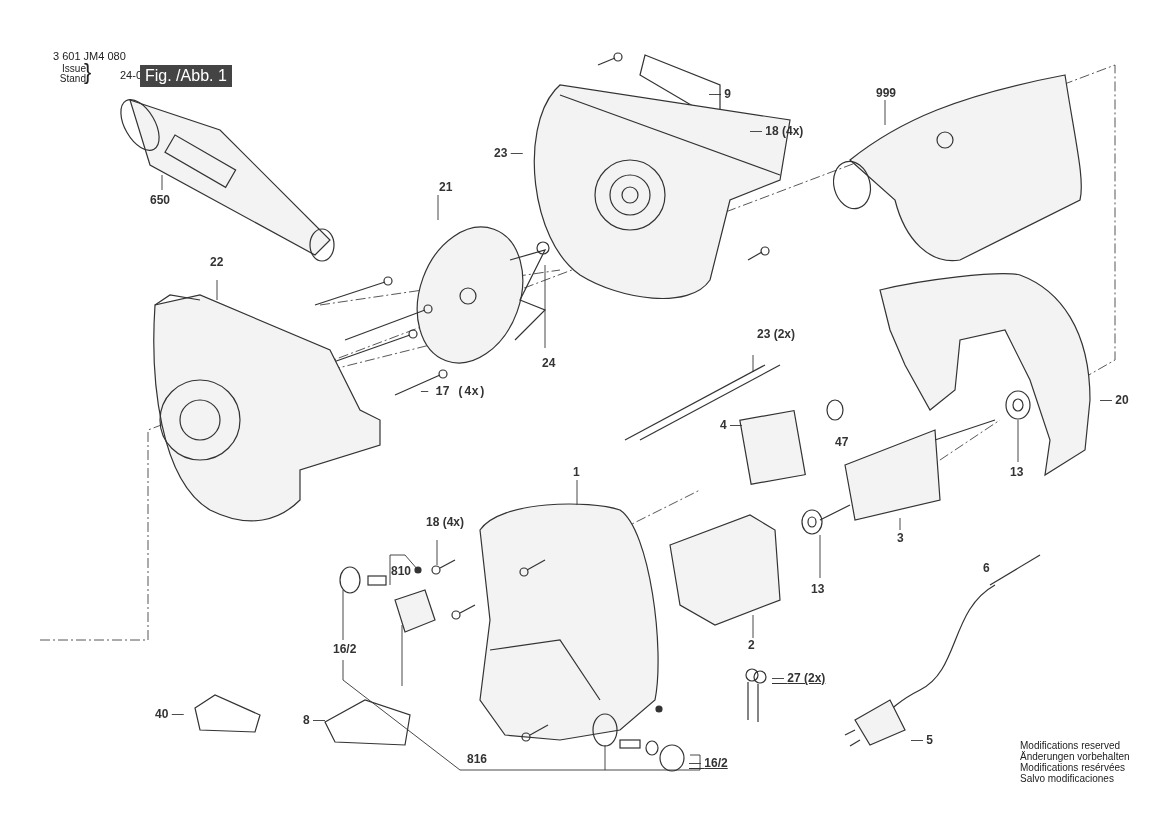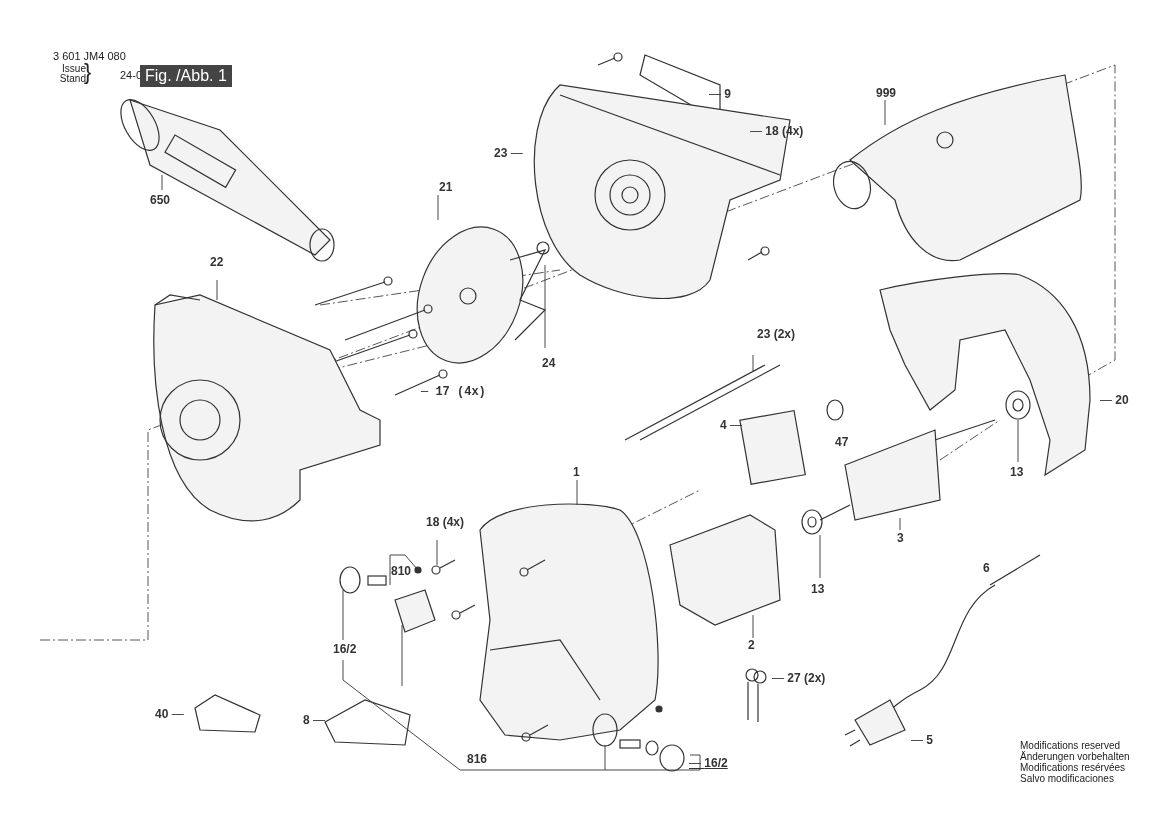--- a/index.html
+++ b/index.html
@@ -217,21 +217,21 @@
 <div class="lbl" style="left:835px;top:435px"><span>47</span></div>
 <div class="lbl" style="left:1010px;top:465px"><span>13</span></div>
 <div class="lbl" style="left:573px;top:465px"><span>1</span></div>
 <div class="lbl" style="left:897px;top:531px"><span>3</span></div>
 <div class="lbl" style="left:391px;top:564px"><span>810</span></div>
 <div class="lbl" style="left:426px;top:515px"><span>18 (4x)</span></div>
 <div class="lbl" style="left:811px;top:582px"><span>13</span></div>
 <div class="lbl" style="left:983px;top:561px"><span>6</span></div>
 <div class="lbl" style="left:333px;top:642px"><span>16/2</span></div>
 <div class="lbl" style="left:748px;top:638px"><span>2</span></div>
-<div class="lbl" style="left: 772px; top: 671px;"><span style="font-weight: normal;">— </span><span>27 (2x)</span></div>
+<div class="lbl" style="left: 772px; top: 671px; text-decoration: underline;"><span style="font-weight: normal;">— </span><span>27 (2x)</span></div>
 <div class="lbl" style="left:155px;top:707px"><span>40</span><span style="font-weight: normal;"> —</span></div>
 <div class="lbl" style="left:303px;top:713px"><span>8</span><span style="font-weight: normal;"> —</span></div>
 <div class="lbl" style="left: 911px; top: 733px;"><span style="font-weight: normal;">— </span><span>5</span></div>
 <div class="lbl" style="left:467px;top:752px"><span>816</span></div>
 <div class="lbl" style="left: 689px; top: 756px; text-decoration: underline;"><span style="font-weight: normal;">— </span><span>16/2</span></div>
 
 <div class="mods">
   <div>Modifications reserved</div>
   <div>Änderungen vorbehalten</div>
   <div>Modifications resérvées</div>

